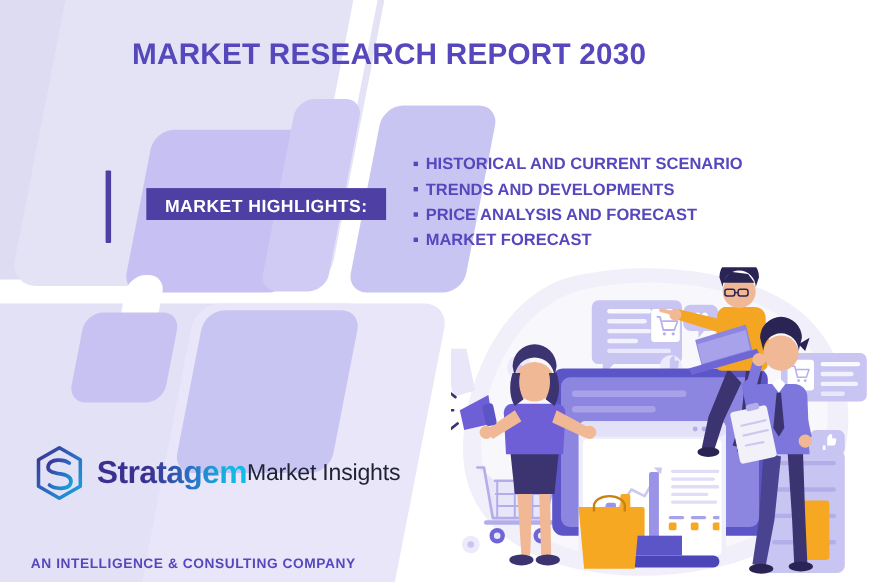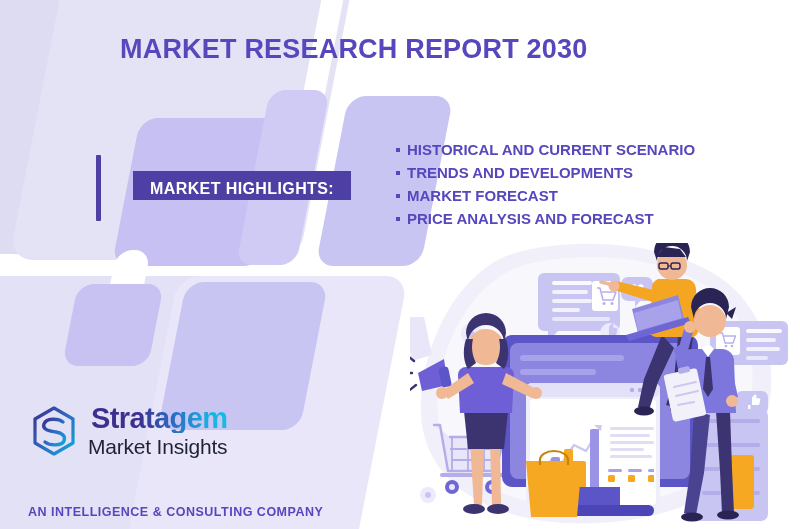--- a/index.html
+++ b/index.html
@@ -153,21 +153,21 @@
     background: #4d3fa3;
     color: #ffffff;
     font-size: 16px;
     font-weight: 800;
     letter-spacing: 0.4px;
     white-space: nowrap;
   }
 
   .bullets {
     position: absolute;
-    left: 396px; top: 138px;
+    left: 376px; top: 138px;
     list-style: none;
   }
   .bullets li {
     display: flex;
     align-items: baseline;
     gap: 7px;
     font-size: 15px;
     font-weight: 700;
     color: #5647bd;
     line-height: 23px;
@@ -184,21 +184,21 @@
 
   
   .logo {
     position: absolute;
     left: 28px; top: 404px;
     display: flex;
     align-items: center;
     gap: 8px;
   }
   .logo-mark { width: 52px; height: 52px; flex: 0 0 auto; }
-  .logo-words { display: flex; flex-direction: column; line-height: 1; align-items: flex-end; }
+  .logo-words { display: flex; flex-direction: row; line-height: 1; }
   .logo-top {
     font-size: 29px;
     font-weight: 800;
     letter-spacing: -0.6px;
     background: linear-gradient(90deg,#3b2f8f 0%,#3b2f8f 34%,#2b6fc4 62%,#16b5e0 88%,#14bde4 100%);
     -webkit-background-clip: text;
     background-clip: text;
     color: transparent;
   }
   .logo-sub {
@@ -255,25 +255,25 @@
     <li>
       <span class="sq"></span>
       <span>HISTORICAL AND CURRENT SCENARIO</span>
     </li>
     <li>
       <span class="sq"></span>
       <span>TRENDS AND DEVELOPMENTS</span>
     </li>
     <li>
       <span class="sq"></span>
-      <span>MARKET FORECAST</span>
+      <span>PRICE ANALYSIS AND FORECAST</span>
     </li>
     <li>
       <span class="sq"></span>
-      <span>PRICE ANALYSIS AND FORECAST</span>
+      <span>MARKET FORECAST</span>
     </li>
   </ul>
 
   <div class="illus">
     <svg viewBox="0 0 390 286" width="390" height="286" xmlns="http://www.w3.org/2000/svg">
       <defs>
         <clipPath id="screenClip">
             <rect x="122" y="182" width="122" height="80" rx="3"></rect>
           </clipPath>
       </defs>

